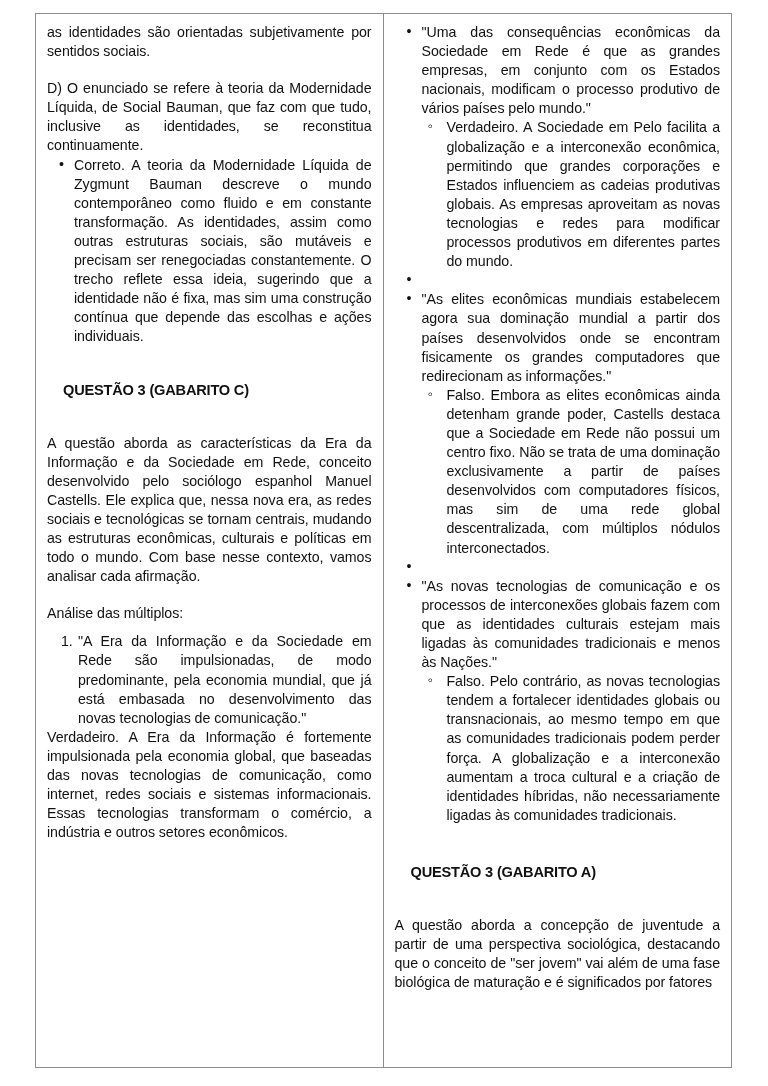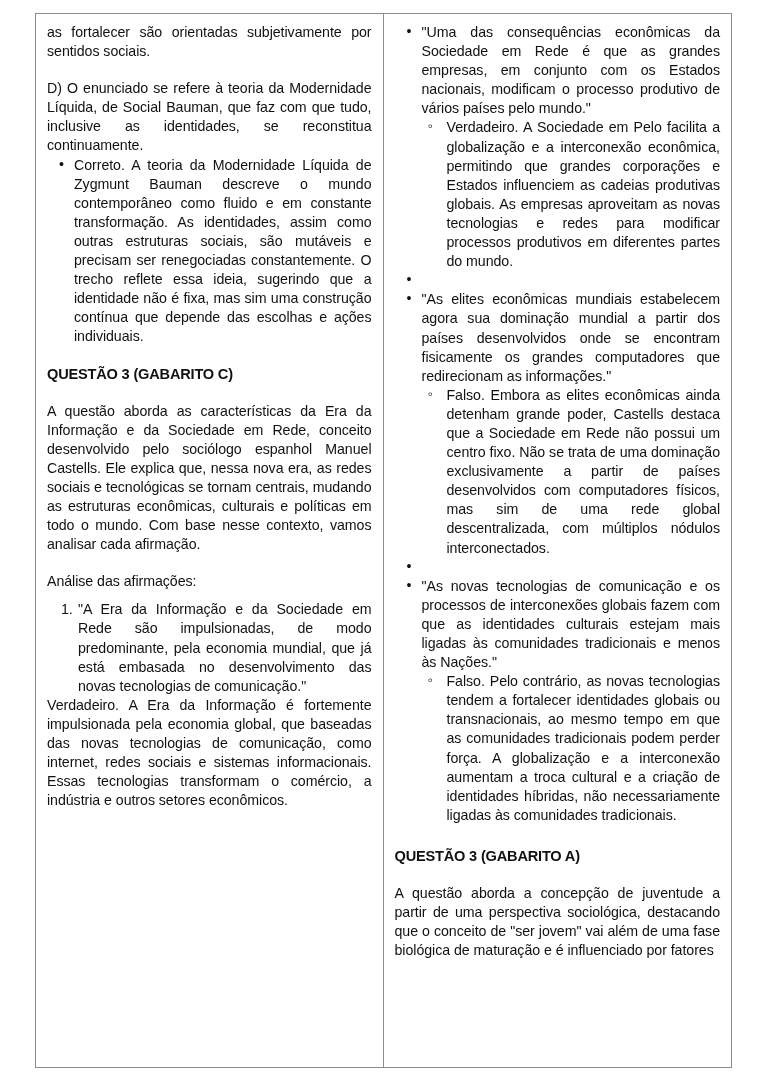--- a/index.html
+++ b/index.html
@@ -45,21 +45,21 @@
   .para.just-last { text-align-last: left; }
   .spacer-sm { height: 18px; }
   .spacer-xs { height: 9px; }
   .spacer-md { height: 22px; }
 
   .heading {
     font-size: 14.6px;
     font-weight: bold;
     line-height: 19px;
     letter-spacing: -0.2px;
-    margin: 0;
+    margin: 16px;
   }
 
   ul.bullets, ol.numlist {
     margin: 0;
     padding: 0;
     list-style: none;
   }
   li.bullet {
     position: relative;
     padding-left: 27px;
@@ -105,42 +105,42 @@
   }
   .tight { text-align-last: left; }
 </style>
 </head>
 <body>
 
 <div id="page">
 
   <div class="column left">
 
-    <p class="para just-last">as fortalecer são orientadas subjetivamente por sentidos sociais.</p>
+    <p class="para just-last">as identidades são orientadas subjetivamente por sentidos sociais.</p>
 
 
     <div class="spacer-sm"></div>
 
     <p class="para just-last">D) O enunciado se refere à teoria da Modernidade Líquida, de Social Bauman, que faz com que tudo, inclusive as identidades, se reconstitua continuamente.</p>
 
     <ul class="bullets">
       <li class="bullet just-last">Correto. A teoria da Modernidade Líquida de Zygmunt Bauman descreve o mundo contemporâneo como fluido e em constante transformação. As identidades, assim como outras estruturas sociais, são mutáveis e precisam ser renegociadas constantemente. O trecho reflete essa ideia, sugerindo que a identidade não é fixa, mas sim uma construção contínua que depende das escolhas e ações individuais.</li>
     </ul>
 
     <div class="spacer-sm"></div>
 
     <h2 class="heading">QUESTÃO 3 (GABARITO C)</h2>
 
     <div class="spacer-sm"></div>
 
     <p class="para just-last">A questão aborda as características da Era da Informação e da Sociedade em Rede, conceito desenvolvido pelo sociólogo espanhol Manuel Castells. Ele explica que, nessa nova era, as redes sociais e tecnológicas se tornam centrais, mudando as estruturas econômicas, culturais e políticas em todo o mundo. Com base nesse contexto, vamos analisar cada afirmação.</p>
 
     <div class="spacer-sm"></div>
 
-    <p class="para tight">Análise das afirmações:</p>
+    <p class="para tight">Análise das múltiplos:</p>
 
     <div class="spacer-xs"></div>
 
     <ol class="numlist">
       <li class="num just-last">
         <span class="num-marker">1.</span>
         <span>"A Era da Informação e da Sociedade em Rede são impulsionadas, de modo predominante, pela economia mundial, que já está embasada no desenvolvimento das novas tecnologias de comunicação."</span>
       </li>
     </ol>
 
@@ -160,17 +160,17 @@
       <li class="bullet just-last">"As novas tecnologias de comunicação e os processos de interconexões globais fazem com que as identidades culturais estejam mais ligadas às comunidades tradicionais e menos às Nações."</li>
       <li class="bullet hollow just-last">Falso. Pelo contrário, as novas tecnologias tendem a fortalecer identidades globais ou transnacionais, ao mesmo tempo em que as comunidades tradicionais podem perder força. A globalização e a interconexão aumentam a troca cultural e a criação de identidades híbridas, não necessariamente ligadas às comunidades tradicionais.</li>
     </ul>
 
     <div class="spacer-md"></div>
 
     <h2 class="heading">QUESTÃO 3 (GABARITO A)</h2>
 
     <div class="spacer-sm"></div>
 
-    <p class="para just-last">A questão aborda a concepção de juventude a partir de uma perspectiva sociológica, destacando que o conceito de "ser jovem" vai além de uma fase biológica de maturação e é influenciado por fatores</p>
+    <p class="para just-last">A questão aborda a concepção de juventude a partir de uma perspectiva sociológica, destacando que o conceito de "ser jovem" vai além de uma fase biológica de maturação e é significados por fatores</p>
 
   </div>
 
 </div>
 
 </body></html>

